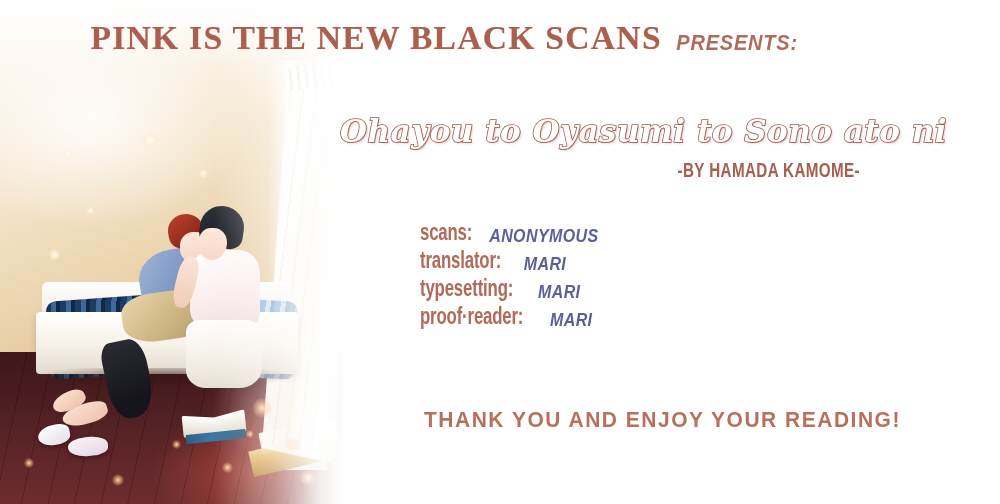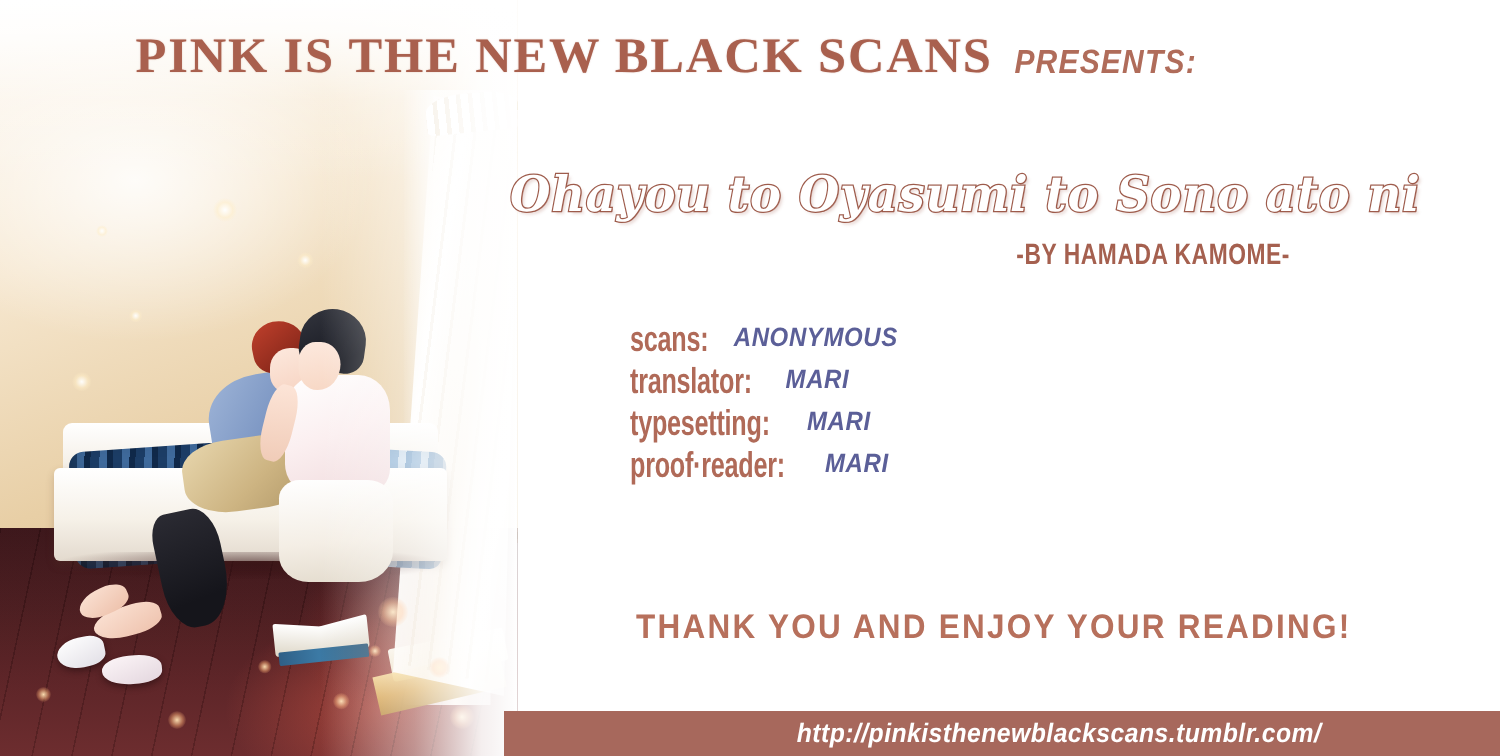--- a/index.html
+++ b/index.html
@@ -385,21 +385,21 @@
   }
 
   .credits {
     position: absolute;
     left: 420px;
     top: 218px;
     z-index: 60;
   }
   .credit-row {
     display: flex;
-    align-items: flex-start;
+    align-items: flex-end;
     height: 28px;
     white-space: nowrap;
   }
   .credit-label {
     font-family: "Liberation Sans", sans-serif;
     font-weight: bold;
     font-size: 20px;
     color: #b06a58;
     transform: scaleY(1.2) scaleX(0.84);
     transform-origin: left bottom;
@@ -544,17 +544,14 @@
       <span class="credit-value">MARI</span>
     </div>
     <div class="credit-row">
       <span class="credit-label">proof·reader:</span>
       <span class="credit-value">MARI</span>
     </div>
   </div>
 
   <div class="thanks">THANK YOU AND ENJOY YOUR READING!</div>
 
-  <div class="url-bar">
-    <span class="url-bar-text">http://pinkisthenewblackscans.tumblr.com/</span>
-  </div>
 
 </div>
 
 </body></html>

